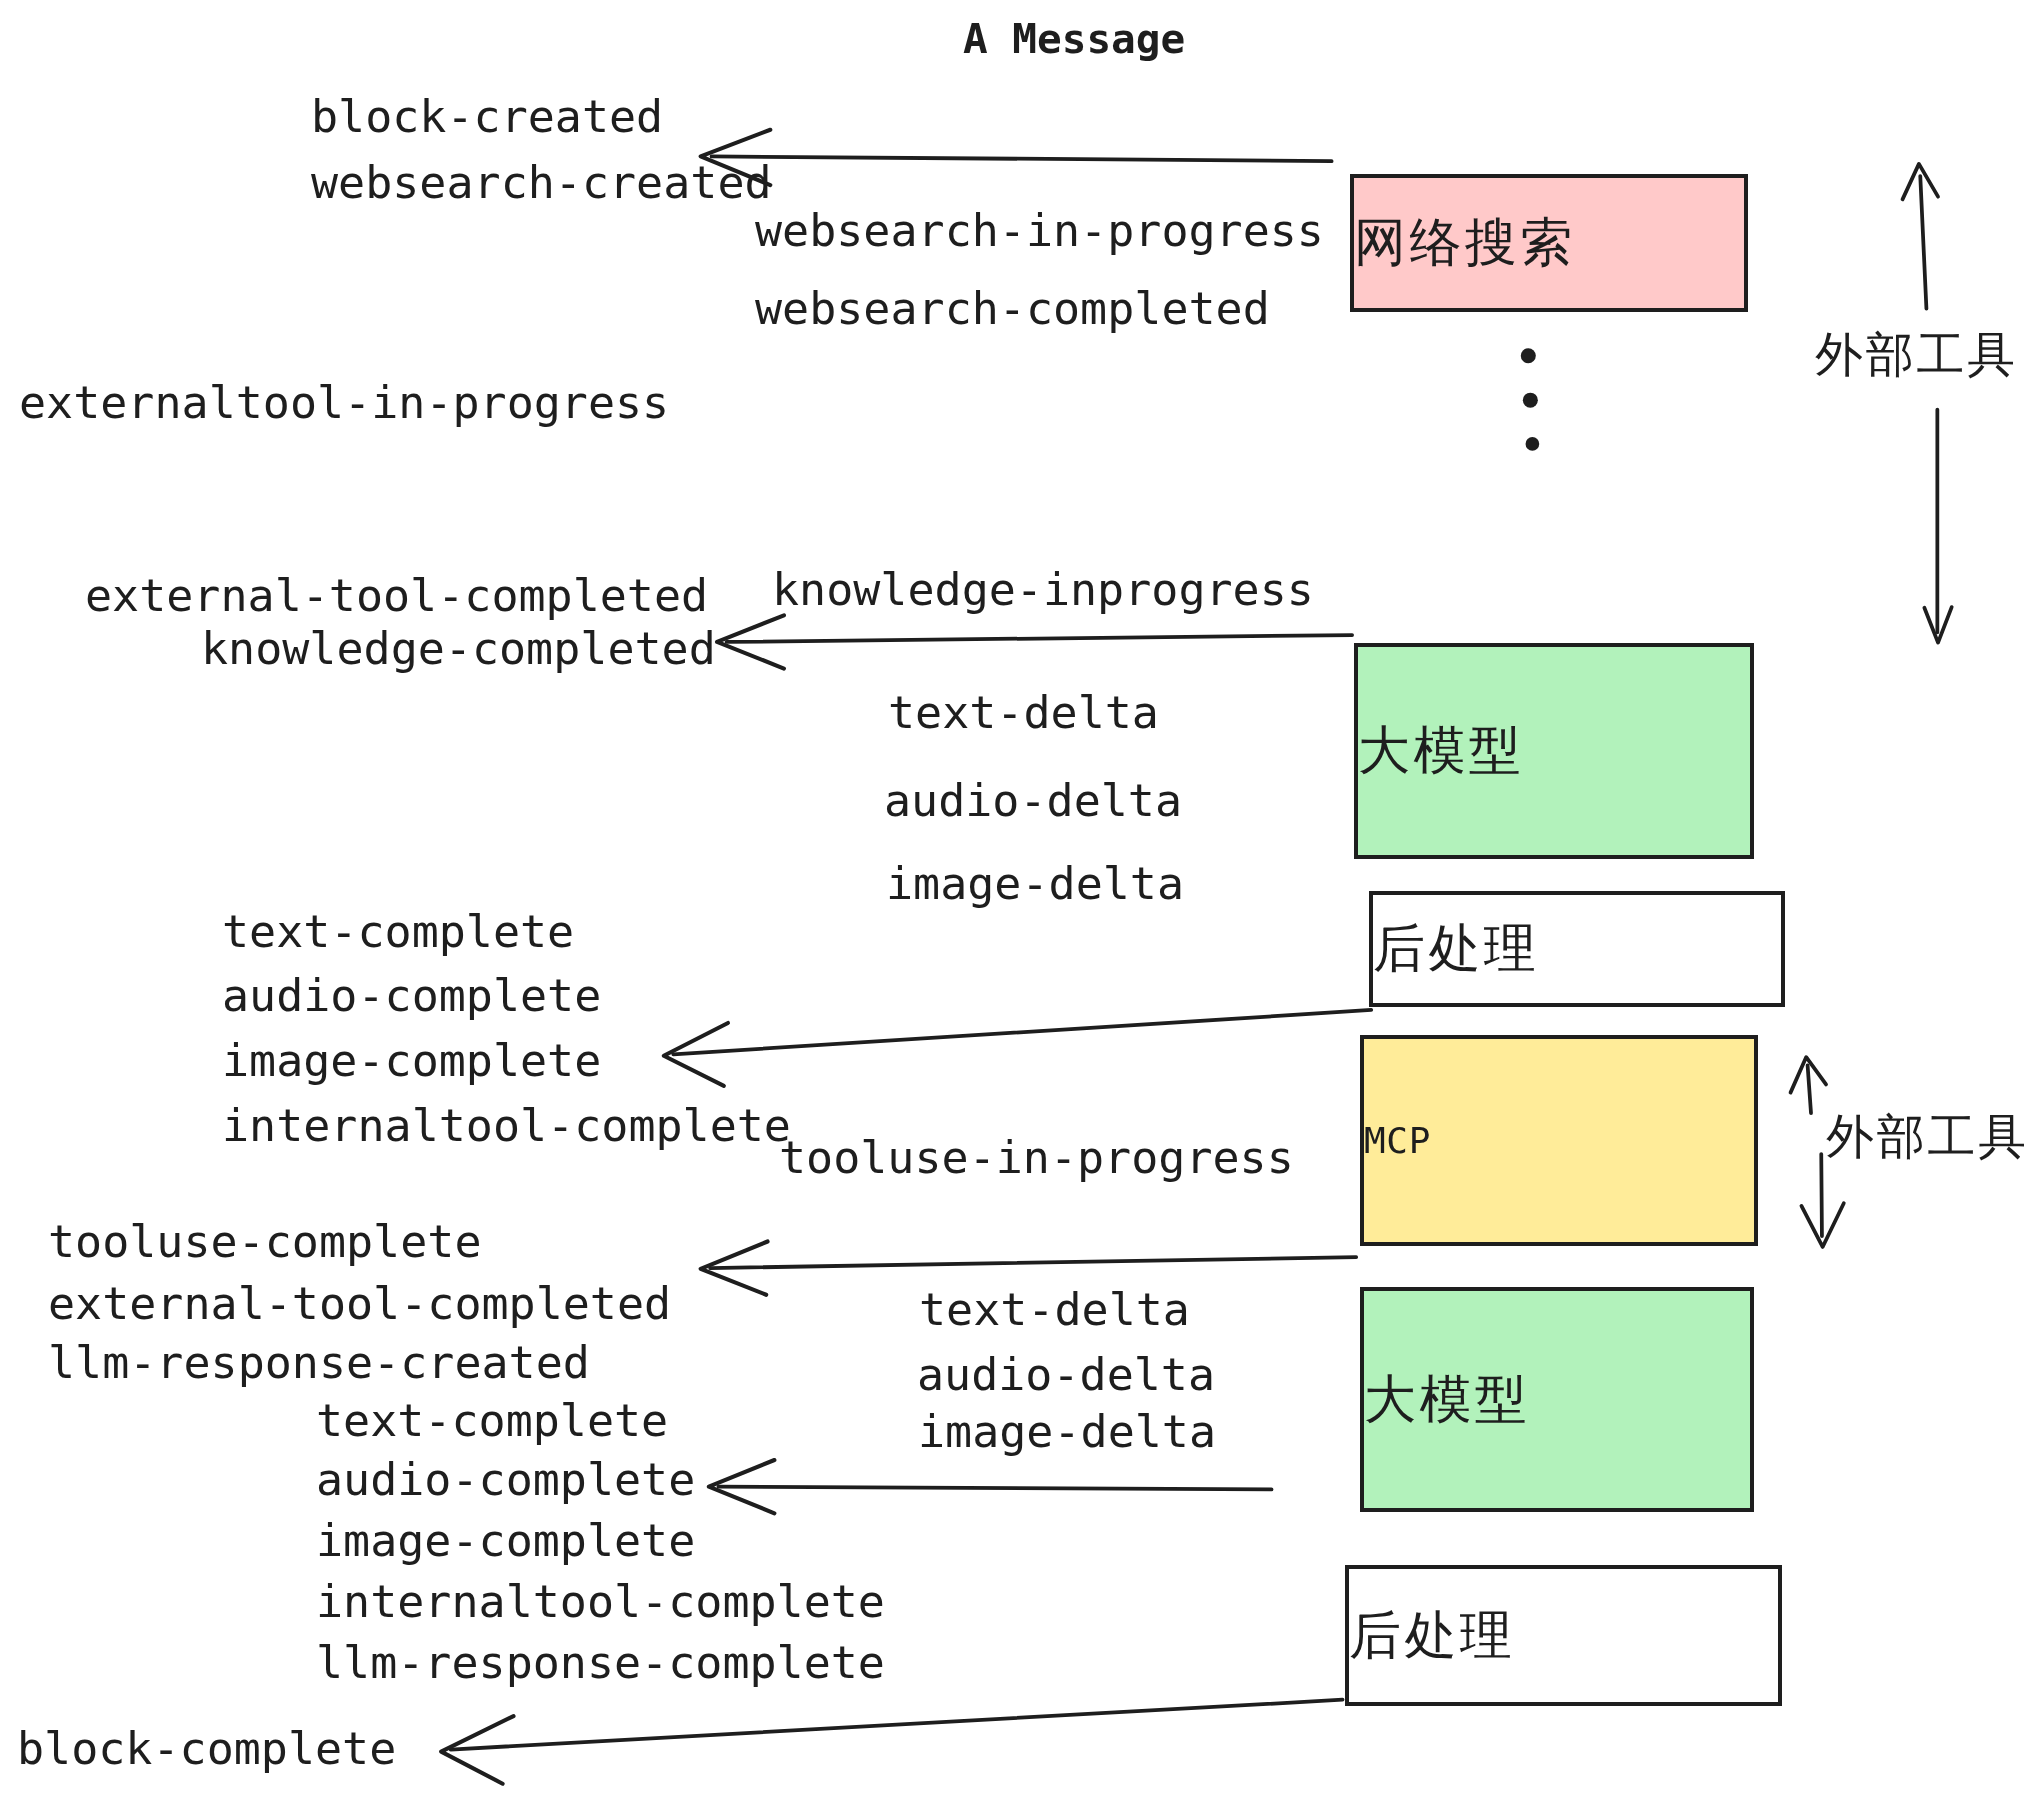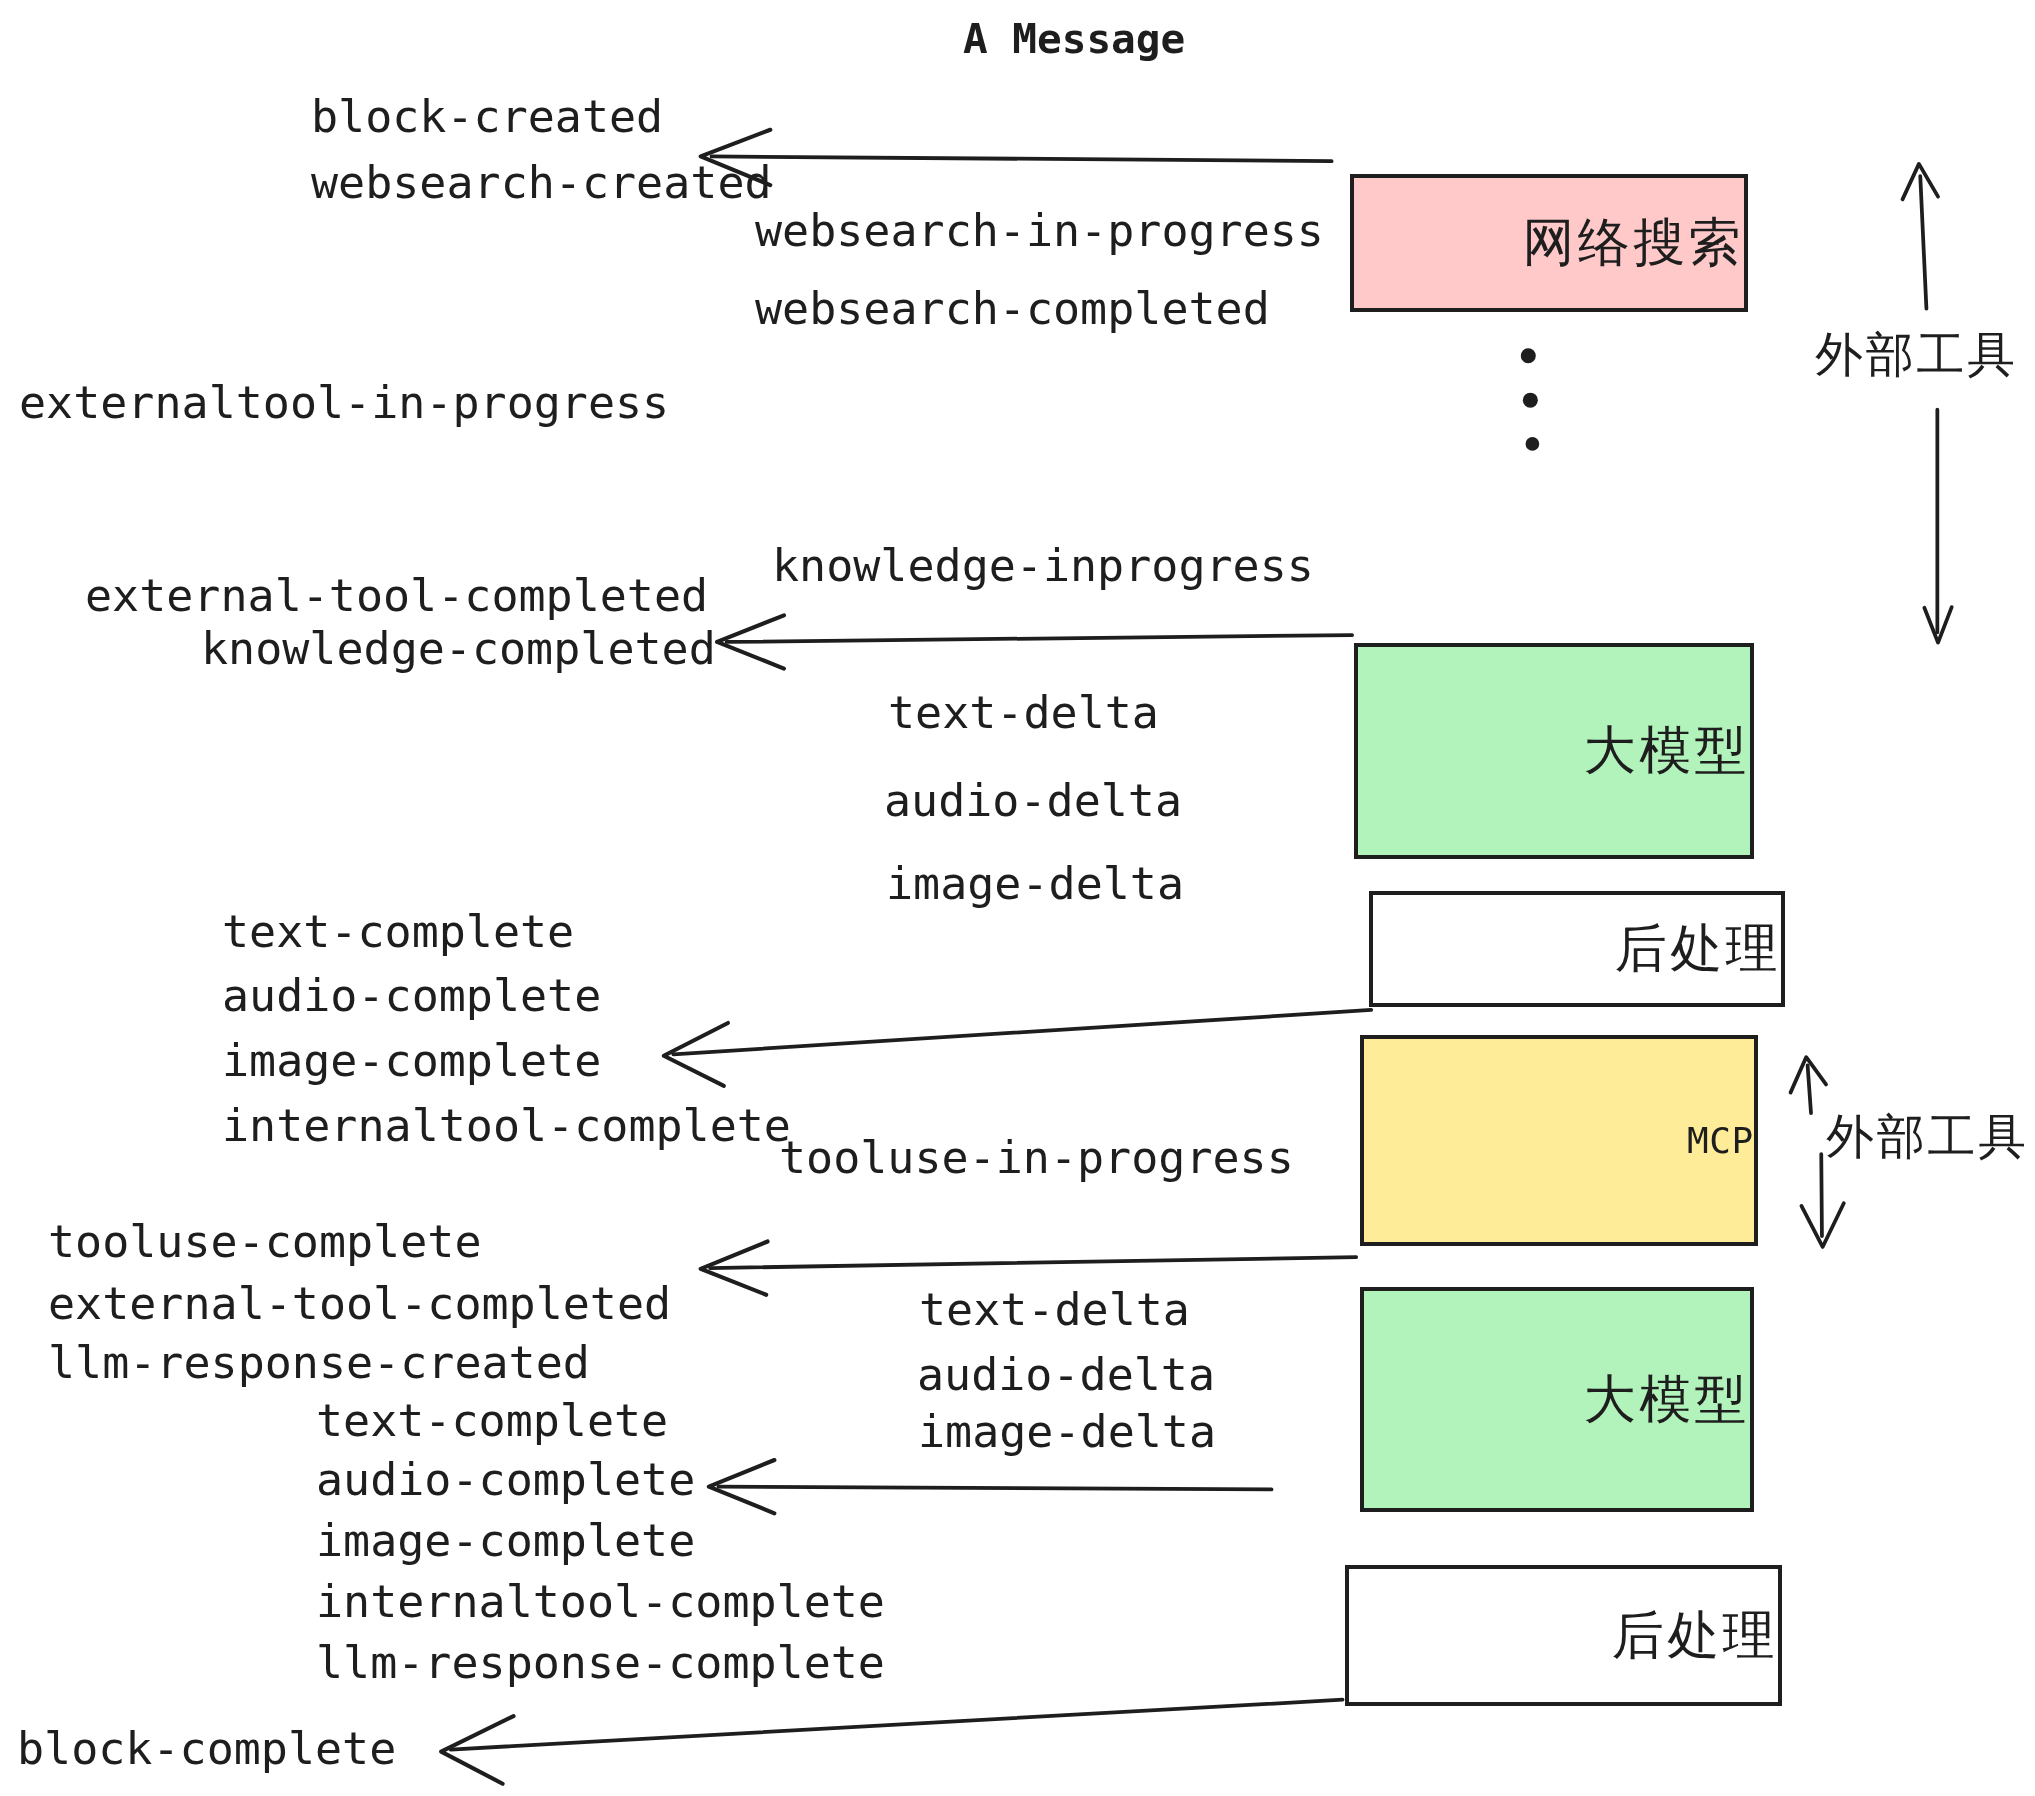--- a/index.html
+++ b/index.html
@@ -11,21 +11,21 @@
   .title{
     position:absolute;font-size:41px;line-height:48px;white-space:nowrap;
     font-family:"DejaVu Sans Mono", monospace;font-weight:bold;
   }
   .ev{
     position:absolute;font-size:45px;line-height:49px;white-space:nowrap;
     font-family:"DejaVu Sans Mono", monospace;
   }
   .box{
     position:absolute;box-sizing:border-box;border:4.1px solid #1e1e1e;
-    display:flex;align-items:center;justify-content:flex-end;
+    display:flex;align-items:center;justify-content:flex-start;
     font-family:"Liberation Sans", sans-serif;font-size:52px;letter-spacing:3.4px;
     white-space:nowrap;
   }
   .box.pink{background:#ffc9c9;}
   .box.green{background:#b2f2bb;}
   .box.yellow{background:#ffec99;}
   .box.white{background:#ffffff;}
   .box.mono{font-family:"DejaVu Sans Mono", monospace;font-size:36px;letter-spacing:0.7px;}
   .side{
     position:absolute;font-family:"Liberation Sans", sans-serif;
@@ -94,21 +94,21 @@
     </g>
   </svg>
 
   <div class="title" style="left:963px;top:15px">A Message</div>
 
   <div class="ev" style="left:311px;top:92px">block-created</div>
   <div class="ev" style="left:311px;top:158px">websearch-created</div>
   <div class="ev" style="left:755px;top:206px">websearch-in-progress</div>
   <div class="ev" style="left:755px;top:284px">websearch-completed</div>
   <div class="ev" style="left:19px;top:378px">externaltool-in-progress</div>
-  <div class="ev" style="left:772px;top:541px">knowledge-inprogress</div>
+  <div class="ev" style="left:772px;top:565px">knowledge-inprogress</div>
   <div class="ev" style="left:85px;top:571px">external-tool-completed</div>
   <div class="ev" style="left:201px;top:624px">knowledge-completed</div>
 
   <div class="ev" style="left:888px;top:688px">text-delta</div>
   <div class="ev" style="left:884px;top:776px">audio-delta</div>
   <div class="ev" style="left:886px;top:859px">image-delta</div>
 
   <div class="ev" style="left:222px;top:907px">text-complete</div>
   <div class="ev" style="left:222px;top:971px">audio-complete</div>
   <div class="ev" style="left:222px;top:1036px">image-complete</div>

